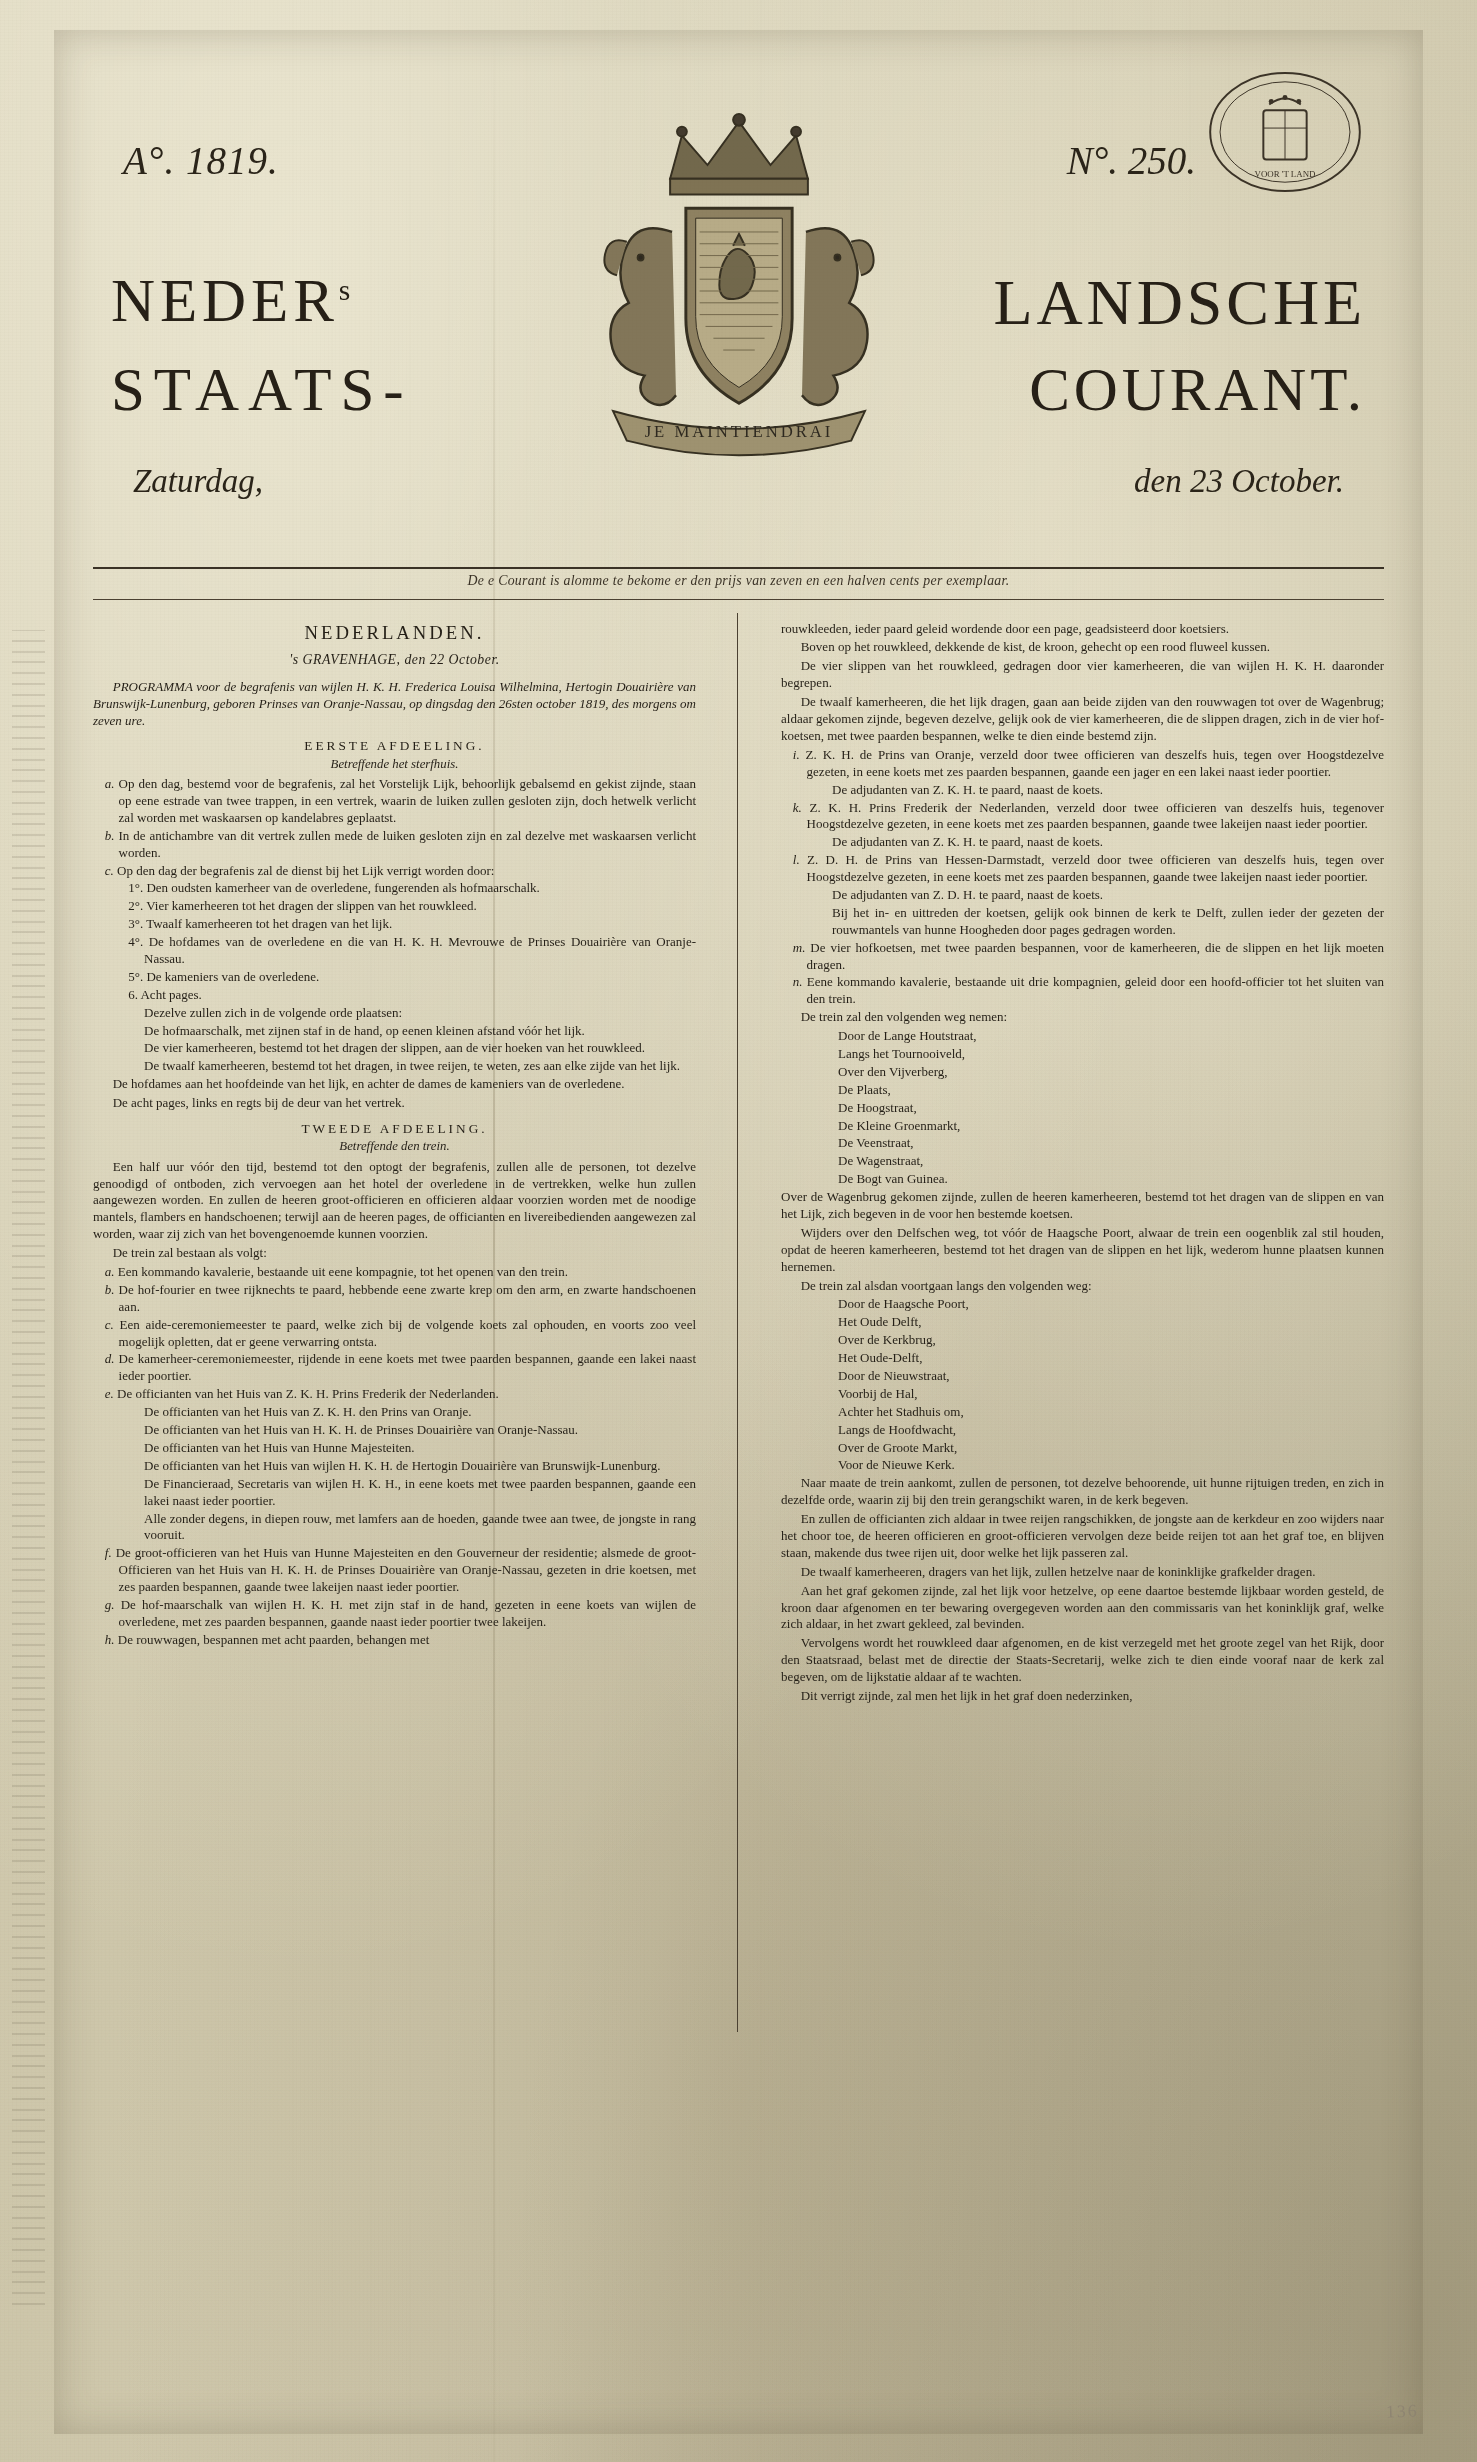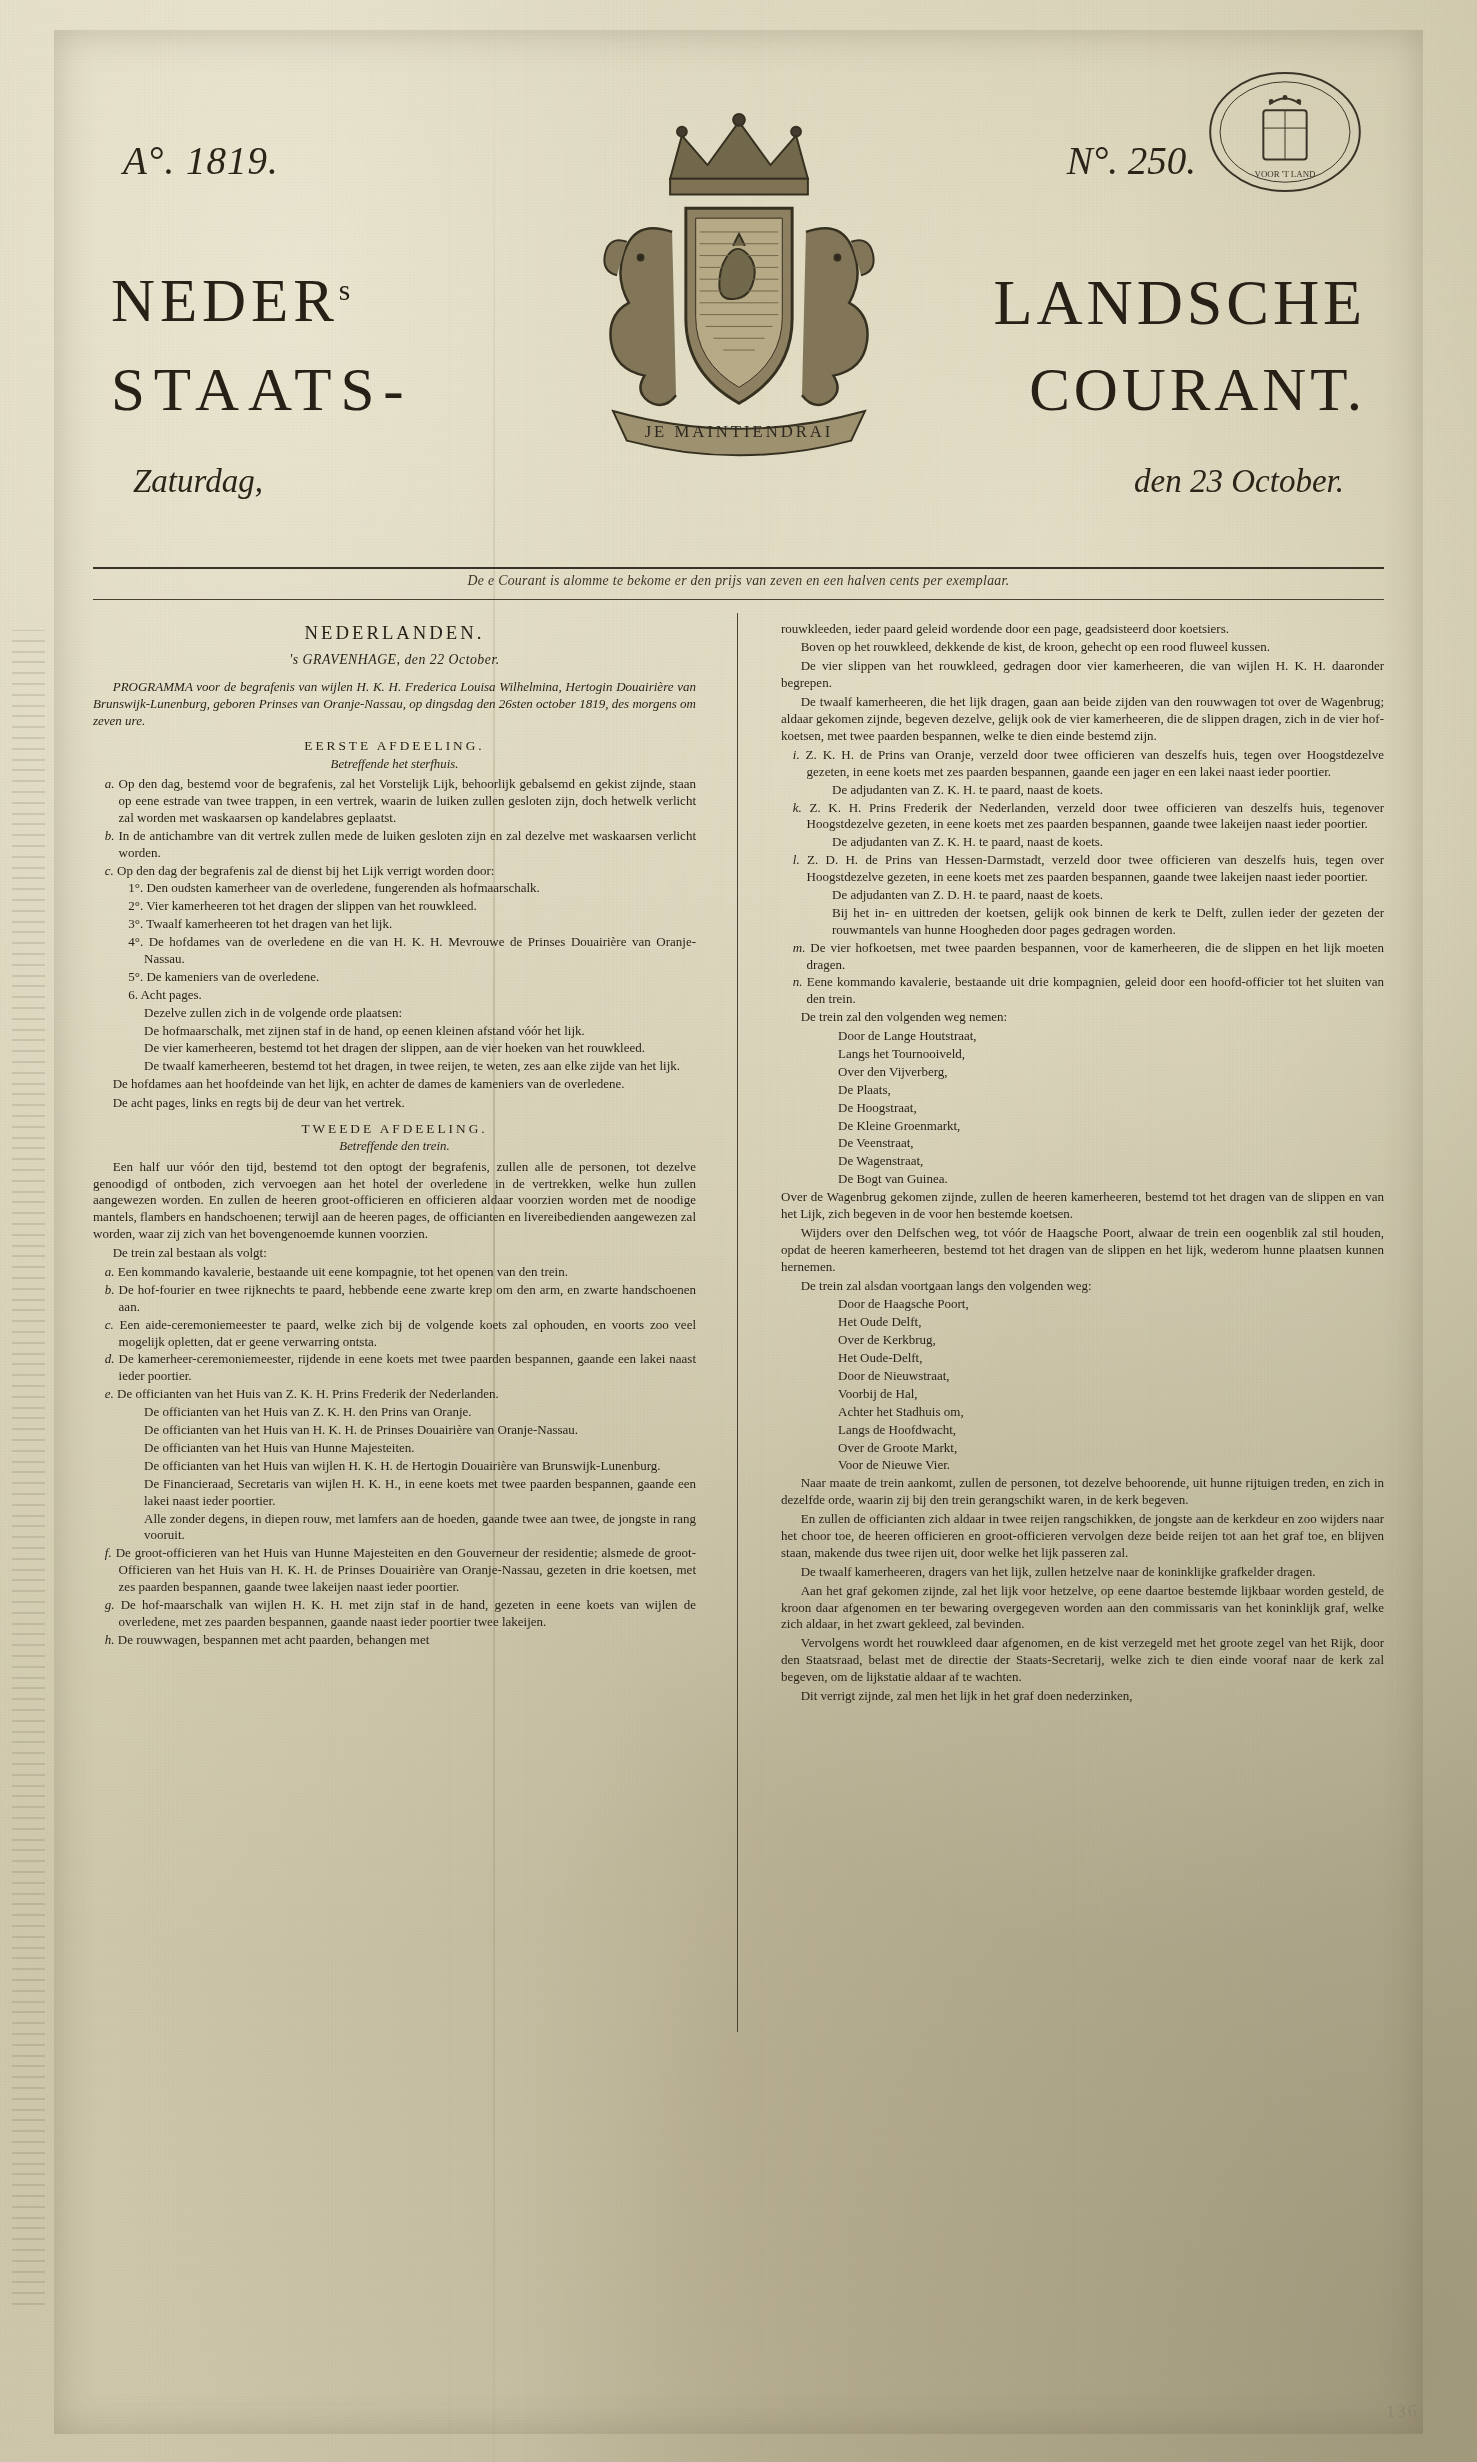--- a/index.html
+++ b/index.html
@@ -304,21 +304,21 @@
 
         <div class="route">Door de Haagsche Poort,</div>
         <div class="route">Het Oude Delft,</div>
         <div class="route">Over de Kerkbrug,</div>
         <div class="route">Het Oude-Delft,</div>
         <div class="route">Door de Nieuwstraat,</div>
         <div class="route">Voorbij de Hal,</div>
         <div class="route">Achter het Stadhuis om,</div>
         <div class="route">Langs de Hoofdwacht,</div>
         <div class="route">Over de Groote Markt,</div>
-        <div class="route">Voor de Nieuwe Vier.</div>
+        <div class="route">Voor de Nieuwe Kerk.</div>
 
         <div class="p">Naar maate de trein aankomt, zullen de personen, tot dezelve behoorende, uit hunne rijtuigen treden, en zich in dezelfde orde, waarin zij bij den trein gerangschikt waren, in de kerk begeven.</div>
         <div class="p">En zullen de officianten zich aldaar in twee reijen rangschikken, de jongste aan de kerkdeur en zoo wijders naar het choor toe, de heeren officieren en groot-officieren vervolgen deze beide reijen tot aan het graf toe, en blijven staan, makende dus twee rijen uit, door welke het lijk passeren zal.</div>
         <div class="p">De twaalf kamerheeren, dragers van het lijk, zullen hetzelve naar de koninklijke grafkelder dragen.</div>
         <div class="p">Aan het graf gekomen zijnde, zal het lijk voor hetzelve, op eene daartoe bestemde lijkbaar worden gesteld, de kroon daar afgenomen en ter bewaring overgegeven worden aan den commissaris van het koninklijk graf, welke zich aldaar, in het zwart gekleed, zal bevinden.</div>
         <div class="p">Vervolgens wordt het rouwkleed daar afgenomen, en de kist verzegeld met het groote zegel van het Rijk, door den Staatsraad, belast met de directie der Staats-Secretarij, welke zich te dien einde vooraf naar de kerk zal begeven, om de lijkstatie aldaar af te wachten.</div>
         <div class="p">Dit verrigt zijnde, zal men het lijk in het graf doen nederzinken,</div>
       </div>
     </div>
   </div>

